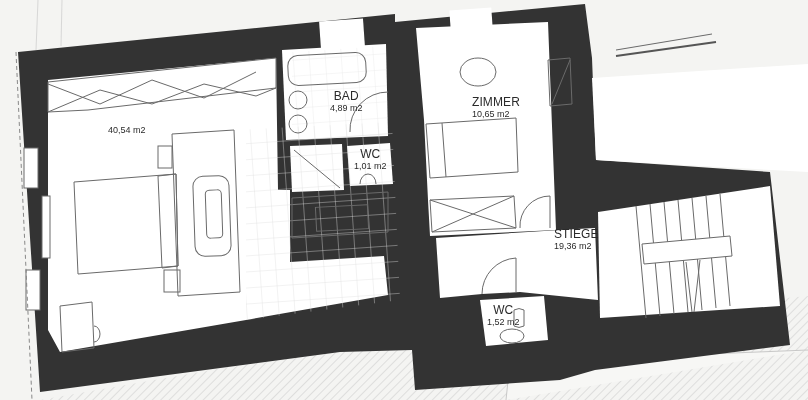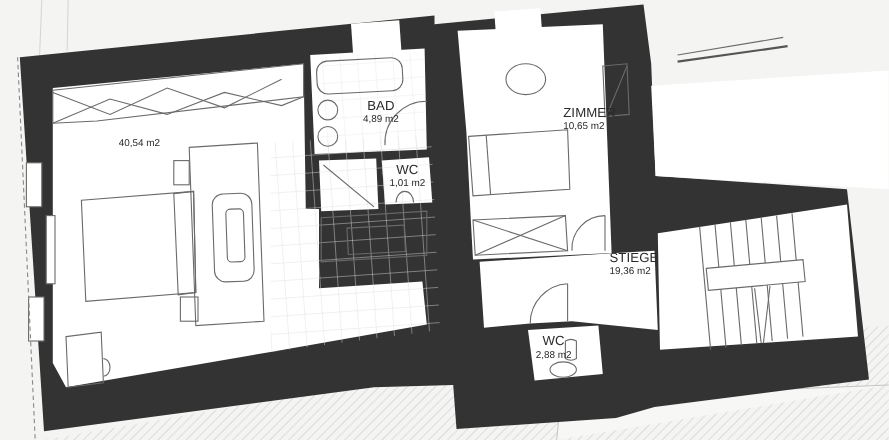--- a/index.html
+++ b/index.html
@@ -142,24 +142,24 @@
   <span class="area">40,54 m2</span>
 </div>
 <div class="room-label" style="left:330px; top:90px;">
   <span class="name">BAD</span>
   <span class="area">4,89 m2</span>
 </div>
 <div class="room-label" style="left:354px; top:148px;">
   <span class="name">WC</span>
   <span class="area">1,01 m2</span>
 </div>
-<div class="room-label" style="left:472px; top:96px;margin-left:40px;">
+<div class="room-label" style="left:472px; top:96px;">
   <span class="name">ZIMMER</span>
   <span class="area">10,65 m2</span>
 </div>
 <div class="room-label" style="left:554px; top:228px;">
   <span class="name">STIEGE</span>
   <span class="area">19,36 m2</span>
 </div>
 <div class="room-label" style="left:487px; top:304px;">
   <span class="name">WC</span>
-  <span class="area">2,88 m2</span>
+  <span class="area">1,52 m2</span>
 </div>
 
 </body></html>

